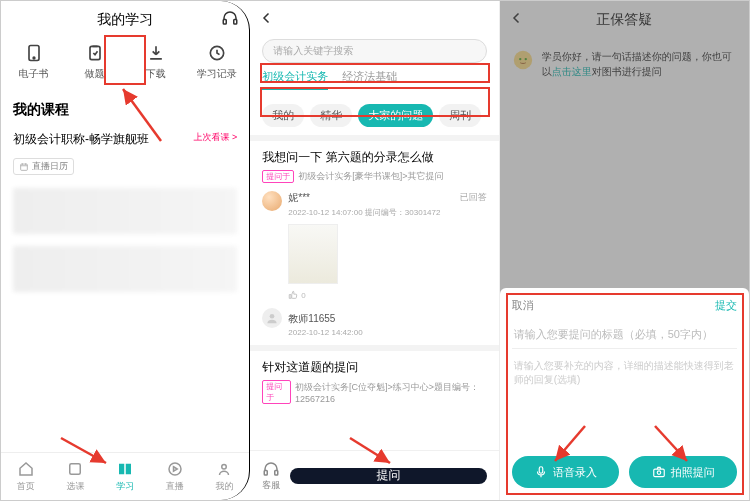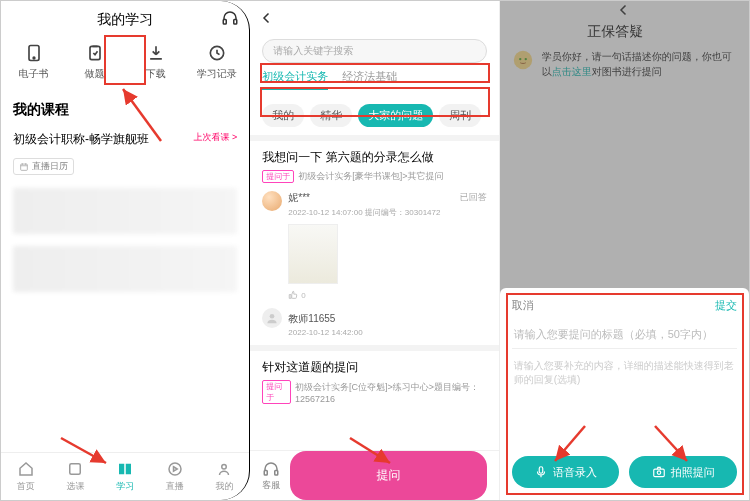--- a/index.html
+++ b/index.html
@@ -58,25 +58,25 @@
   .ans-name { font-size: 10px; color: #555; }
   .ans-date { font-size: 8px; color: #aaa; margin-top: 2px; }
   .ans-replied { font-size: 9px; color: #aaa; }
   .ans-img { width: 50px; height: 60px; background: linear-gradient(#f8f8f5,#eceadd); margin: 6px 0; border: 1px solid #eee; }
   .ans-like { font-size: 8px; color: #bbb; display: flex; align-items: center; gap: 3px; margin-top: 4px; }
   .t-avatar { width: 20px; height: 20px; border-radius: 50%; background: #eee; flex-shrink: 0; display: flex; align-items: center; justify-content: center; }
   .ans-text { font-size: 10px; color: #444; line-height: 1.45; margin-top: 3px; word-break: break-all; white-space: pre-line; }
   .q2-block { padding: 8px 12px 60px; }
   .p2-bottom { position: absolute; bottom: 0; left: 0; right: 0; height: 50px; display: flex; align-items: center; padding: 0 12px; gap: 10px; background: #fff; border-top: 1px solid #f0f0f0; }
   .p2-svc { display: flex; flex-direction: column; align-items: center; font-size: 9px; color: #888; gap: 1px; }
-  .p2-ask-btn { flex: 1; height: 49px; border-radius: 16px; background: #ec4899; color: #fff; display: flex; align-items: center; justify-content: center; font-size: 12px; }
+  .p2-ask-btn { flex: 1; height: 16px; border-radius: 16px; background: #0f172a; color: #fff; display: flex; align-items: center; justify-content: center; font-size: 12px; }
 
   
   .p3-overlay { position: absolute; inset: 0; background: rgba(80,80,80,0.45); }
-  .p3-header { position: relative; display: flex; align-items: center; height: 38px; padding: 0 8px; flex-direction: column; }
+  .p3-header { position: relative; display: flex; align-items: center; height: 38px; padding: 0 8px; }
   .p3-back svg { width: 18px; height: 18px; }
   .p3-title { flex: 1; text-align: center; font-size: 14px; font-weight: 500; color: #222; margin-left: -18px; }
   .p3-hint { position: relative; display: flex; gap: 8px; padding: 10px 12px; }
   .p3-bot { width: 22px; height: 22px; flex-shrink: 0; }
   .p3-hint-text { font-size: 10px; color: #333; line-height: 1.5; }
   .p3-link { color: #17b8b1; }
   .p3-sheet { position: absolute; left: 0; right: 0; bottom: 0; height: 212px; background: #fff; border-top-left-radius: 6px; border-top-right-radius: 6px; padding: 10px 12px 0; display: flex; flex-direction: column; }
   .sheet-top { display: flex; justify-content: space-between; font-size: 11px; margin-bottom: 8px; }
   .sheet-cancel { color: #888; }
   .sheet-submit { color: #17b8b1; }

